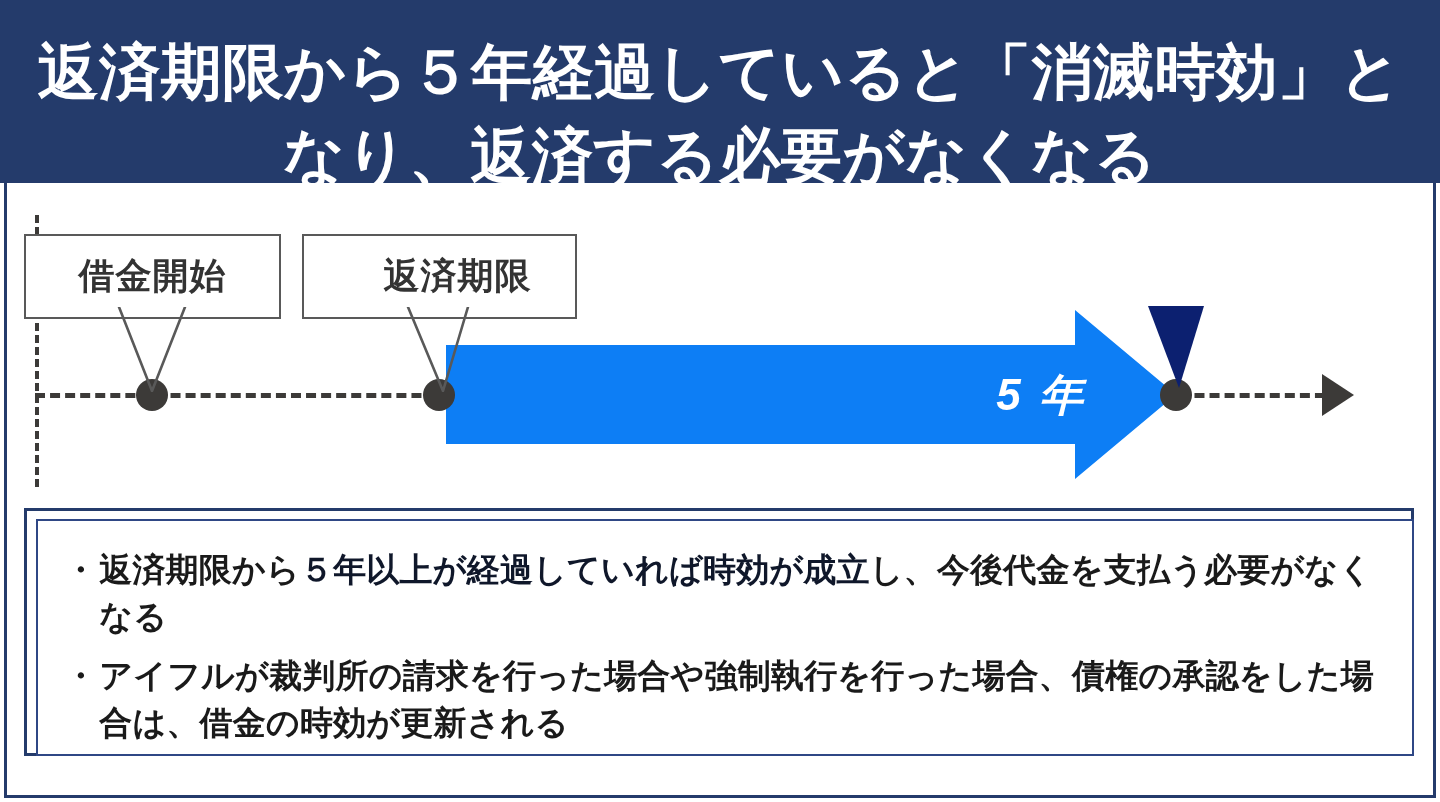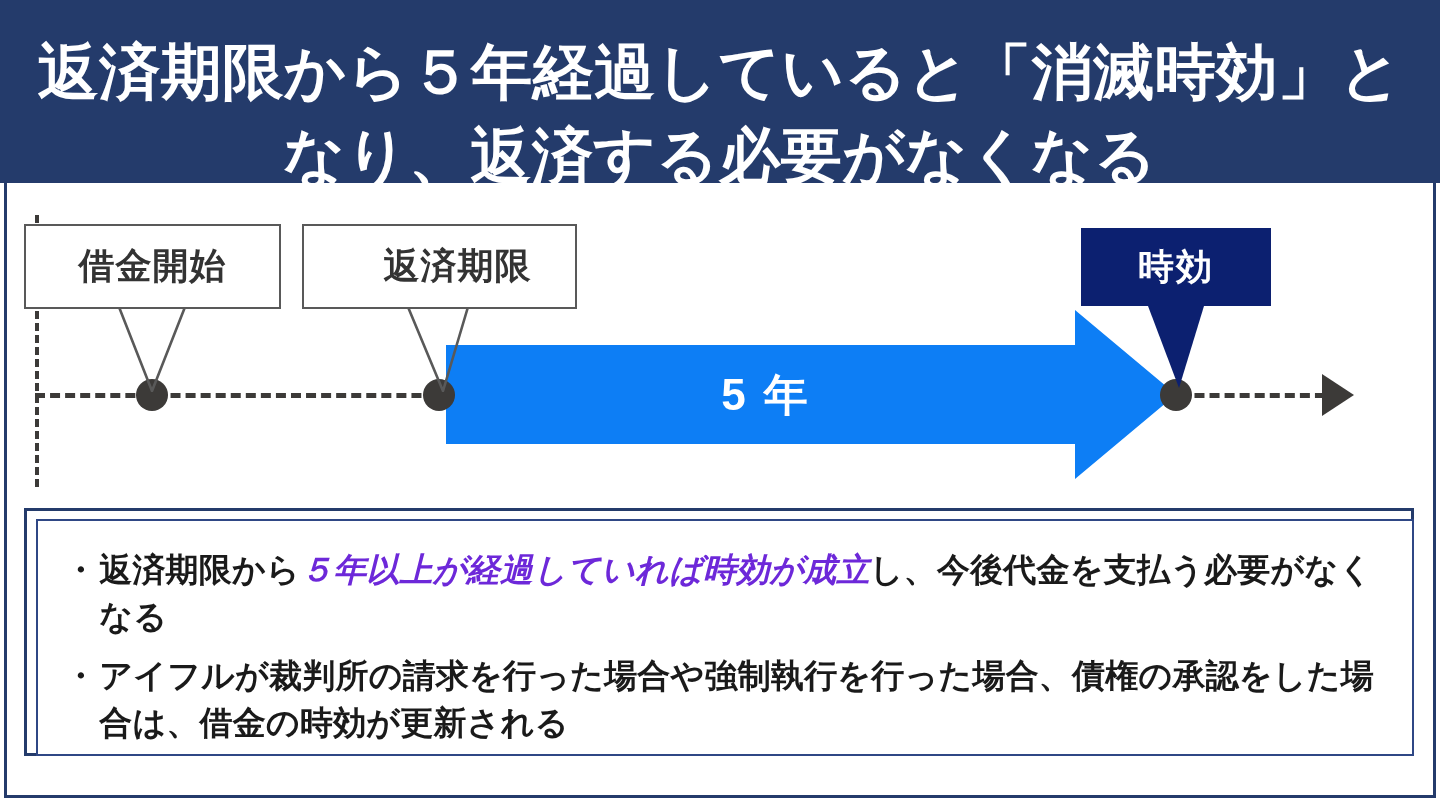--- a/index.html
+++ b/index.html
@@ -115,20 +115,21 @@
     border: 2px solid #595959;
     background: #ffffff;
     box-sizing: border-box;
     display: flex;
     align-items: center;
     justify-content: center;
     color: #333333;
     font-size: 36px;
     font-weight: bold;
     letter-spacing: 1px;
+    margin-top: 10px;
   }
   .callout-start { left: 24px;  top: 224px; width: 257px; height: 85px; }
   .callout-due   { left: 302px; top: 224px; width: 275px; height: 85px; padding-left: 36px; }
 
   
   .tail-v {
     position: absolute;
     width: 72px;
     height: 85px;
     overflow: visible;
@@ -143,27 +144,28 @@
     top: 306px;
     width: 730px;
     height: 177px;
     overflow: visible;
   }
   .blue-arrow-label {
     position: absolute;
     left: 446px;
     top: 366px;
     width: 640px;
-    text-align: center;
+    text-align: right;
     color: #ffffff;
     font-size: 44px;
     font-weight: bold;
     letter-spacing: 3px;
     z-index: 5;
     pointer-events: none;
+    font-style: italic;
   }
 
   
   .badge {
     position: absolute;
     left: 1081px;
     top: 228px;
     width: 190px;
     height: 78px;
     background: #0c2070;
@@ -215,21 +217,21 @@
     font-weight: bold;
     line-height: 1.42;
     letter-spacing: 0.2px;
     margin-bottom: 12px;
   }
   .note-bullet {
     flex: 0 0 auto;
     margin-right: 2px;
   }
   .note-text { flex: 1 1 auto; }
-  .hl-red { color: #6d28d9; font-style: italic; }
+  .hl-red { color: #0f172a; }
 </style>
 </head>
 <body>
 
 <div id="canvas">
 
   <div class="header-band">
     <div class="header-title">返済期限から５年経過していると「消滅時効」と
 なり、返済する必要がなくなる</div>
   </div>
@@ -264,23 +266,20 @@
 
   <div class="callout callout-due">
     <span>返済期限</span>
   </div>
   <div class="tail-v tail-due">
     <svg width="72" height="85" viewBox="0 0 72 85" xmlns="http://www.w3.org/2000/svg">
       <path d="M2,0 L37,84 L62,0" fill="none" stroke="#595959" stroke-width="2.6" stroke-linecap="round" stroke-linejoin="round"></path>
     </svg>
   </div>
 
-  <div class="badge">
-    <span>時効</span>
-  </div>
   <div class="badge-tail">
     <svg width="56" height="82" viewBox="0 0 56 82" xmlns="http://www.w3.org/2000/svg">
       <path d="M0,0 L56,0 L31,82 Z" fill="#0c2070"></path>
     </svg>
   </div>
 
   <div class="notes-outer"></div>
   <div class="notes-inner">
 
     <div class="note-item">

